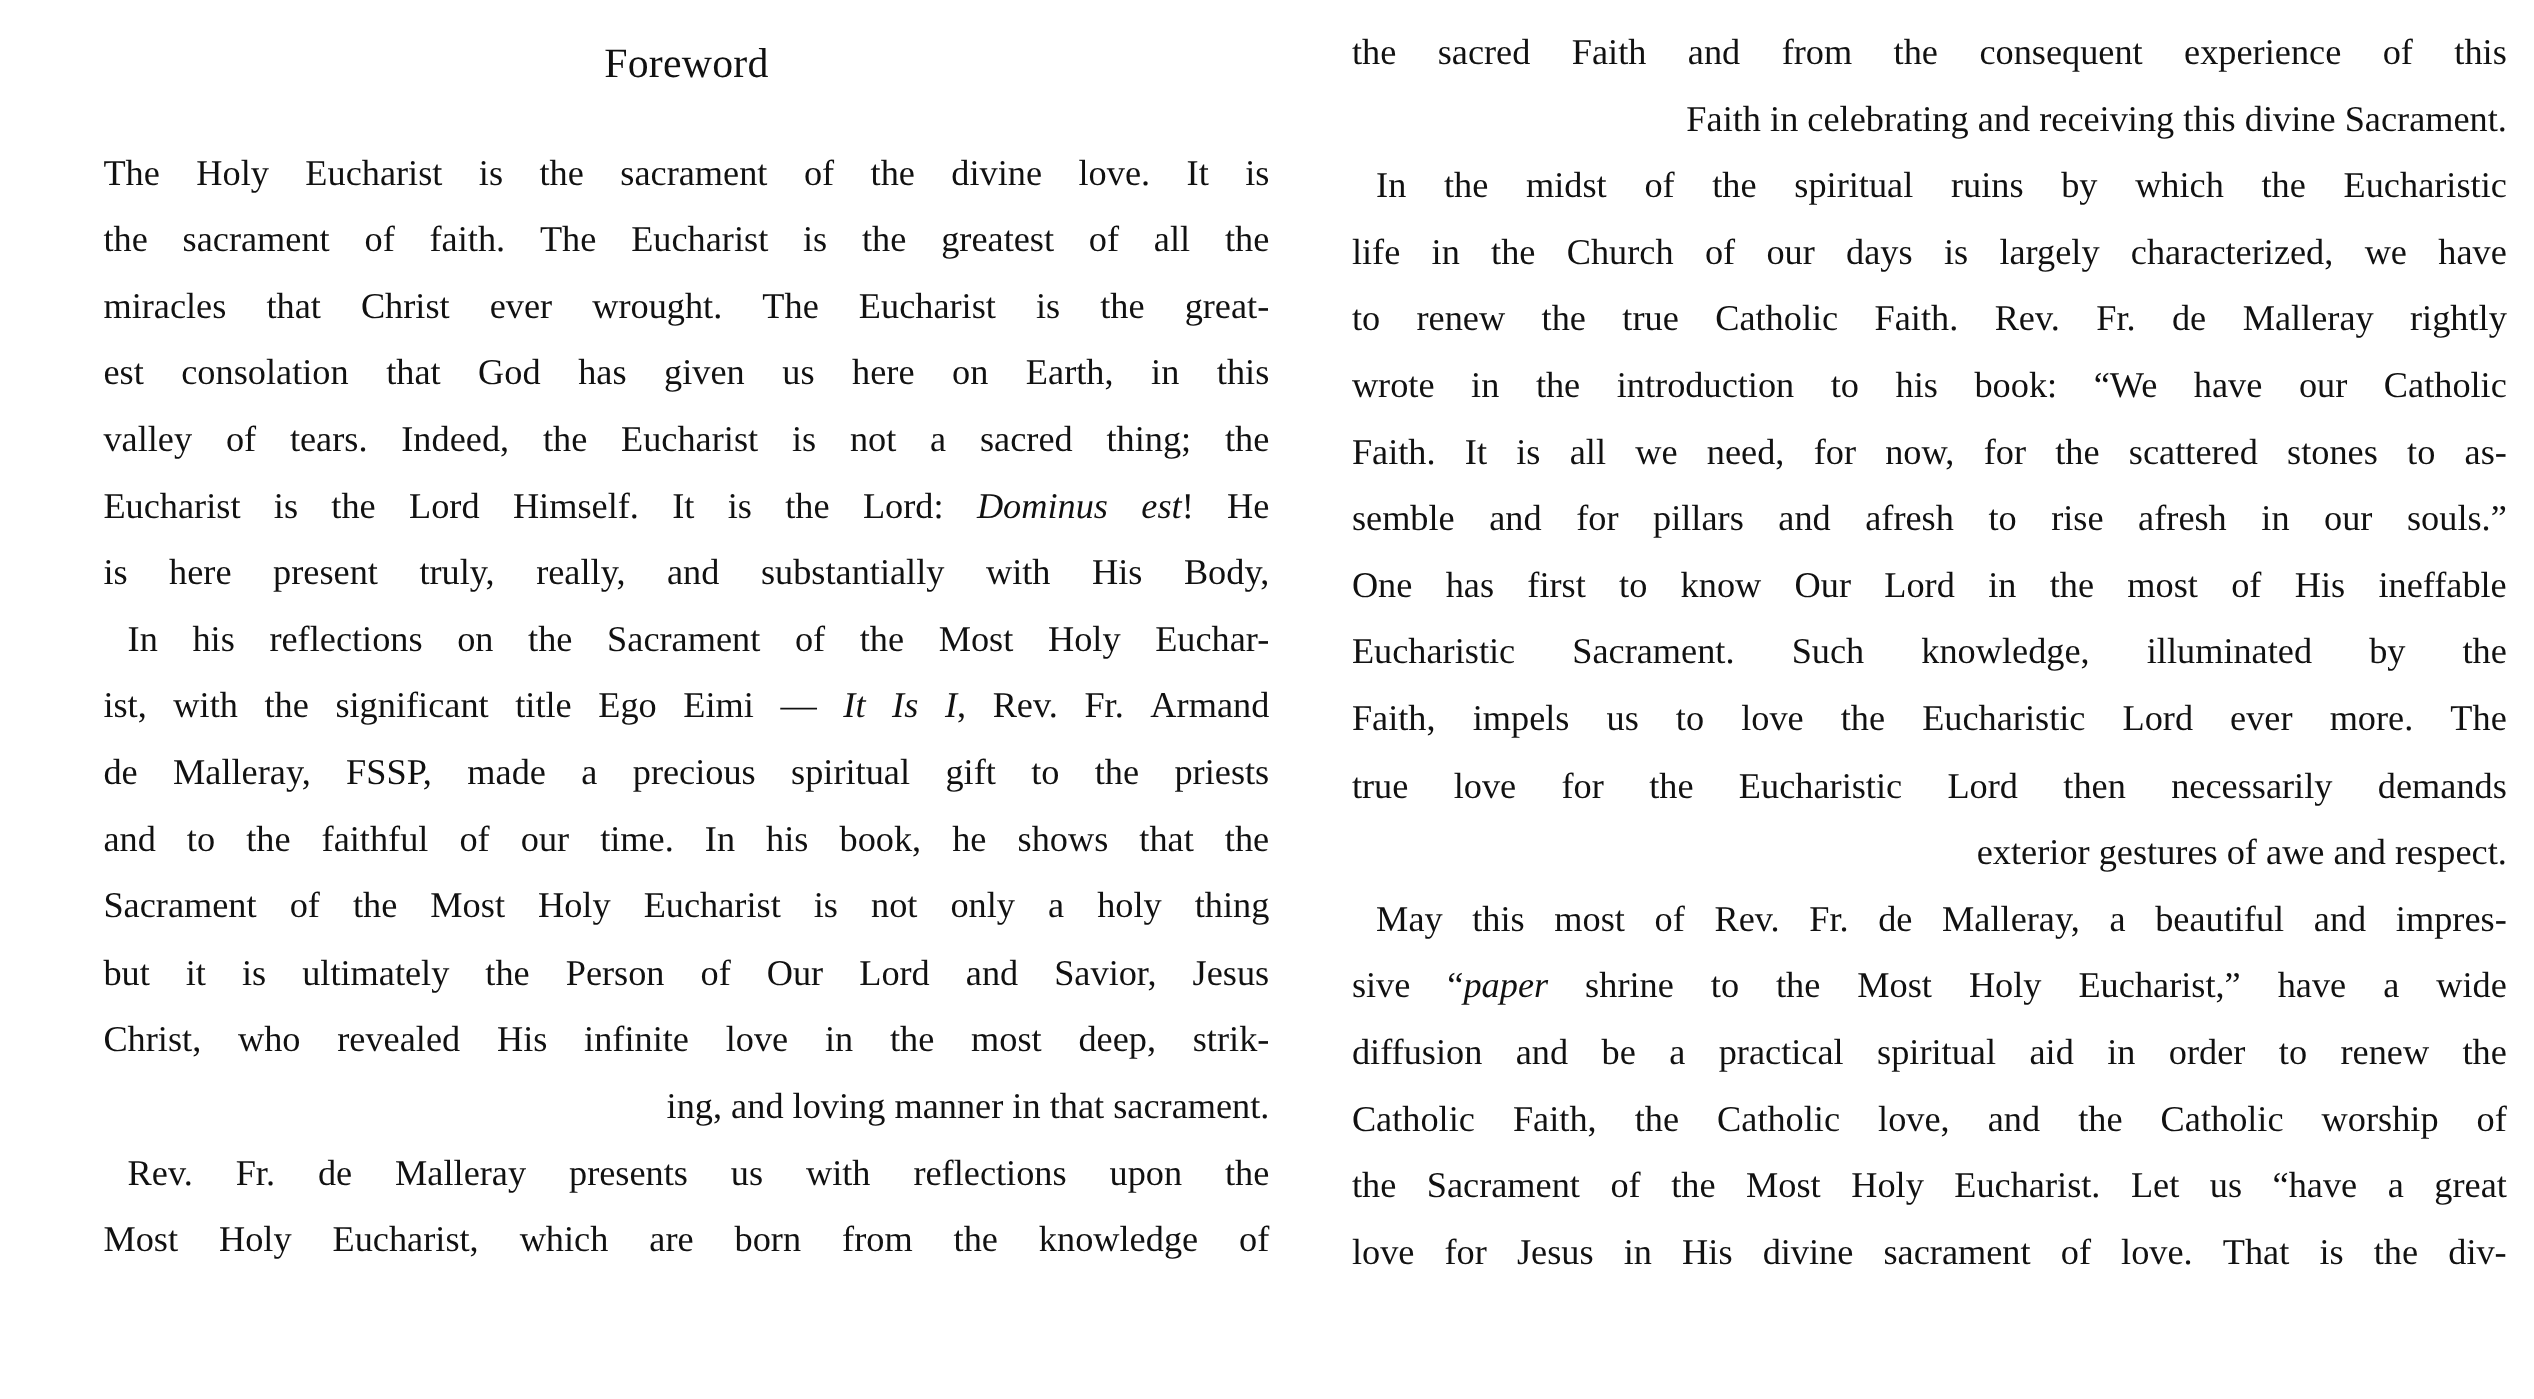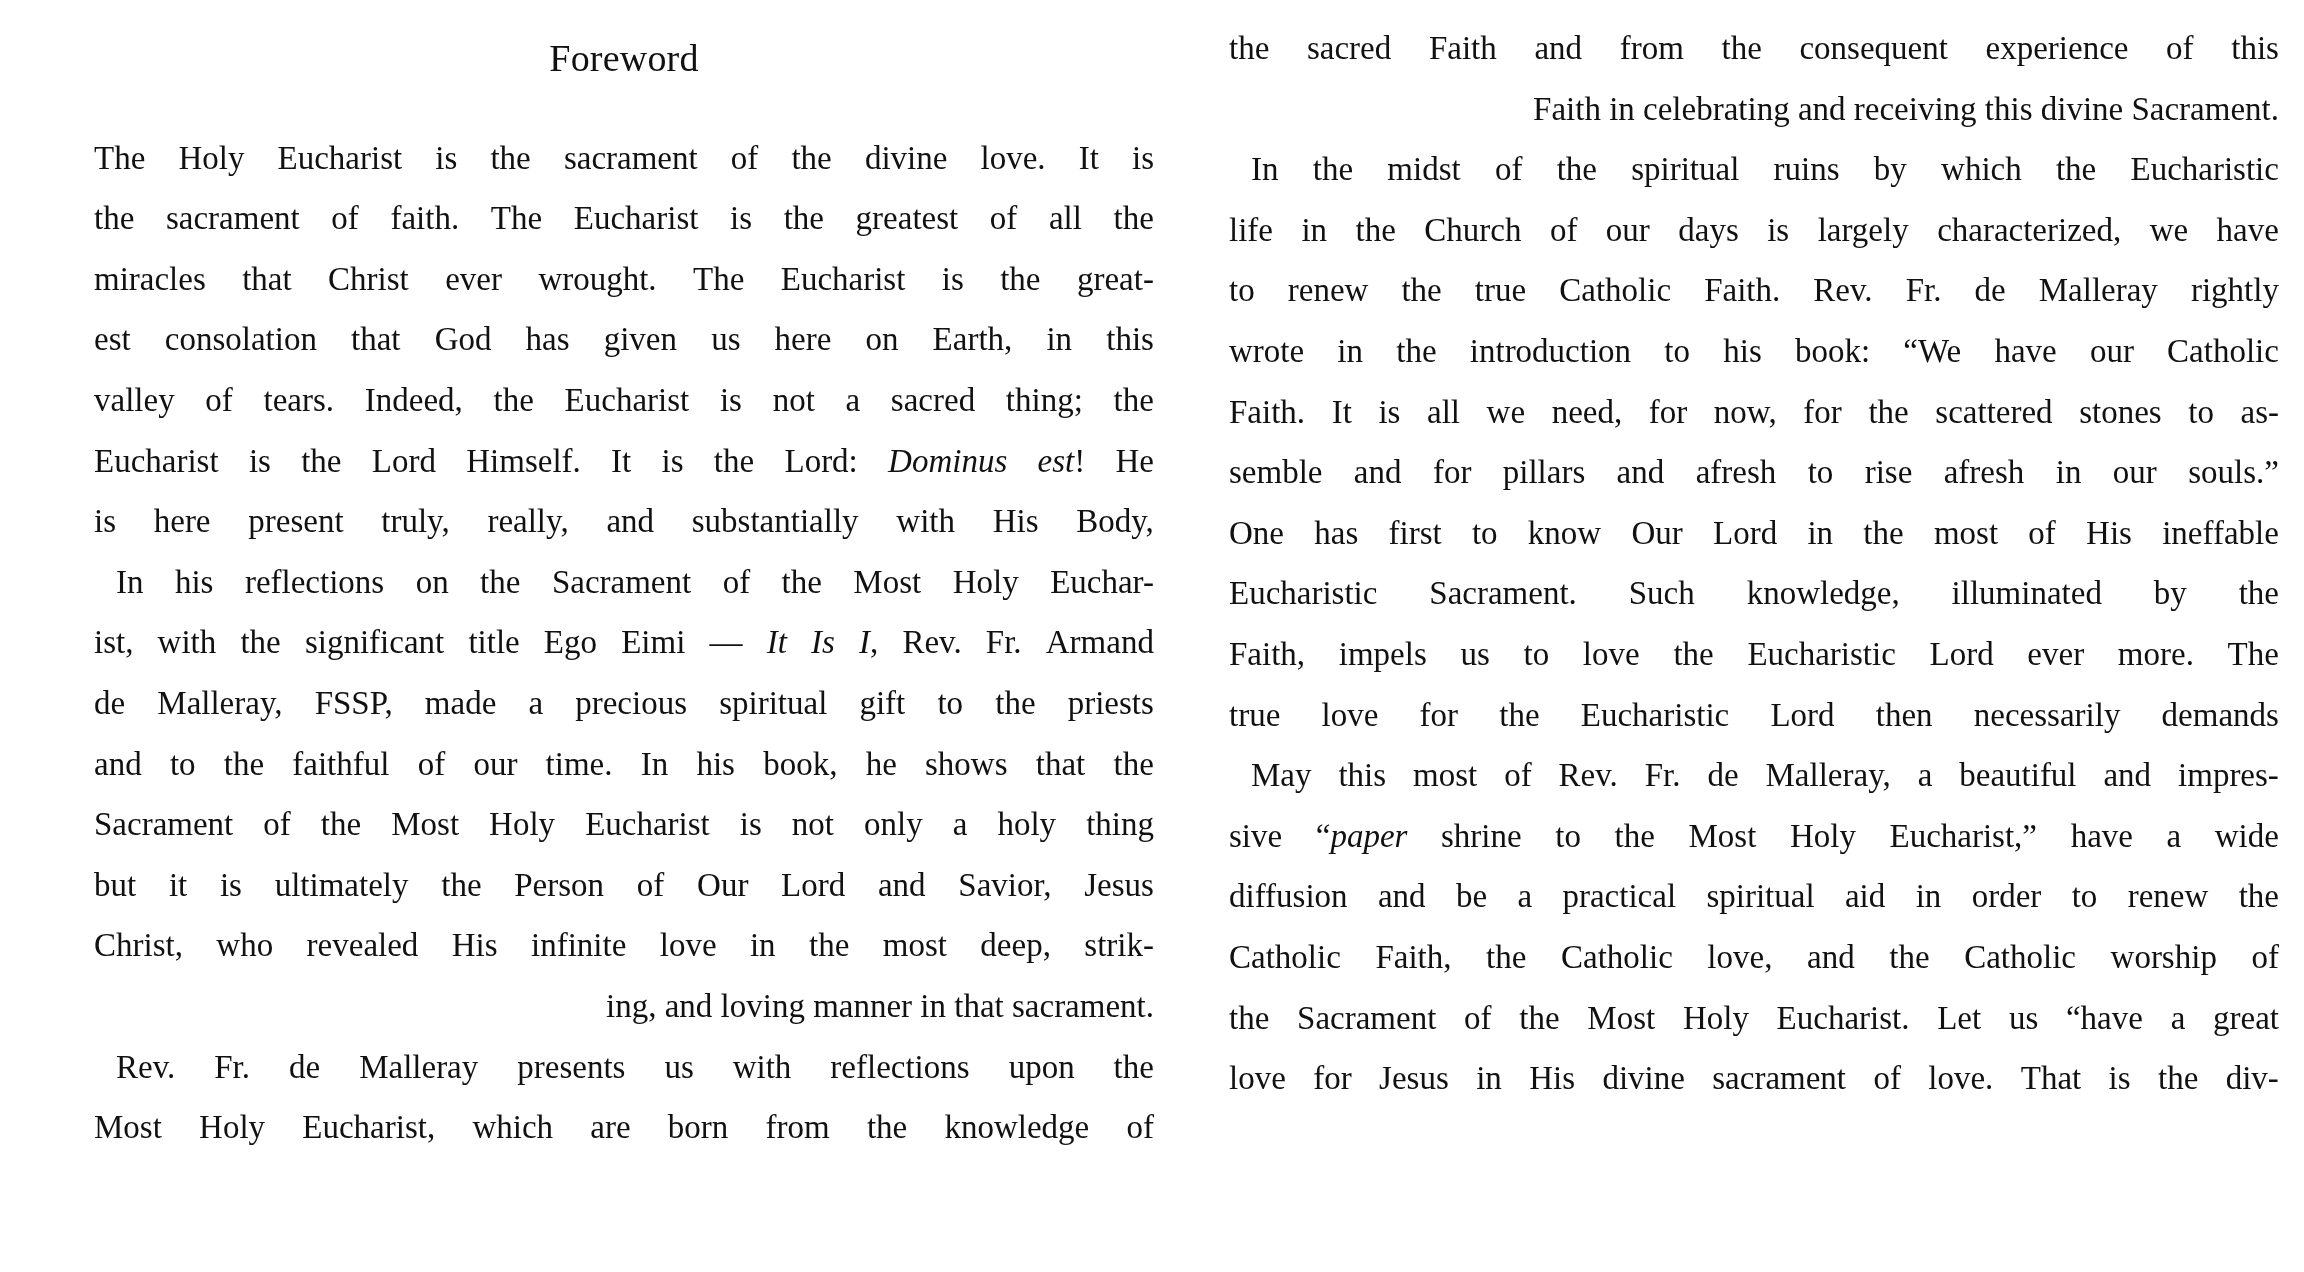--- a/index.html
+++ b/index.html
@@ -226,20 +226,23 @@
             </div>
             <div class="line">
               <div class="words"><span class="w">Eucharistic</span><span class="w">Sacrament.</span><span class="w">Such</span><span class="w">knowledge,</span><span class="w">illuminated</span><span class="w">by</span><span class="w">the</span></div>
             </div>
             <div class="line">
               <div class="words"><span class="w">Faith,</span><span class="w">impels</span><span class="w">us</span><span class="w">to</span><span class="w">love</span><span class="w">the</span><span class="w">Eucharistic</span><span class="w">Lord</span><span class="w">ever</span><span class="w">more.</span><span class="w">The</span></div>
             </div>
             <div class="line">
               <div class="words"><span class="w">true</span><span class="w">love</span><span class="w">for</span><span class="w">the</span><span class="w">Eucharistic</span><span class="w">Lord</span><span class="w">then</span><span class="w">necessarily</span><span class="w">demands</span></div>
             </div>
+            <div class="line ragged">
+              <div class="words"><span class="w">exterior gestures of awe and respect.</span></div>
+            </div>
           </div>
           <div class="para">
             <div class="line indent">
               <div class="words"><span class="w">May</span><span class="w">this</span><span class="w">most</span><span class="w">of</span><span class="w">Rev.</span><span class="w">Fr.</span><span class="w">de</span><span class="w">Malleray,</span><span class="w">a</span><span class="w">beautiful</span><span class="w">and</span><span class="w">impres-</span></div>
             </div>
             <div class="line">
               <div class="words"><span class="w">sive</span><span class="w">“<em class="it">paper</em></span><span class="w">shrine</span><span class="w">to</span><span class="w">the</span><span class="w">Most</span><span class="w">Holy</span><span class="w">Eucharist,”</span><span class="w">have</span><span class="w">a</span><span class="w">wide</span></div>
             </div>
             <div class="line">
               <div class="words"><span class="w">diffusion</span><span class="w">and</span><span class="w">be</span><span class="w">a</span><span class="w">practical</span><span class="w">spiritual</span><span class="w">aid</span><span class="w">in</span><span class="w">order</span><span class="w">to</span><span class="w">renew</span><span class="w">the</span></div>

